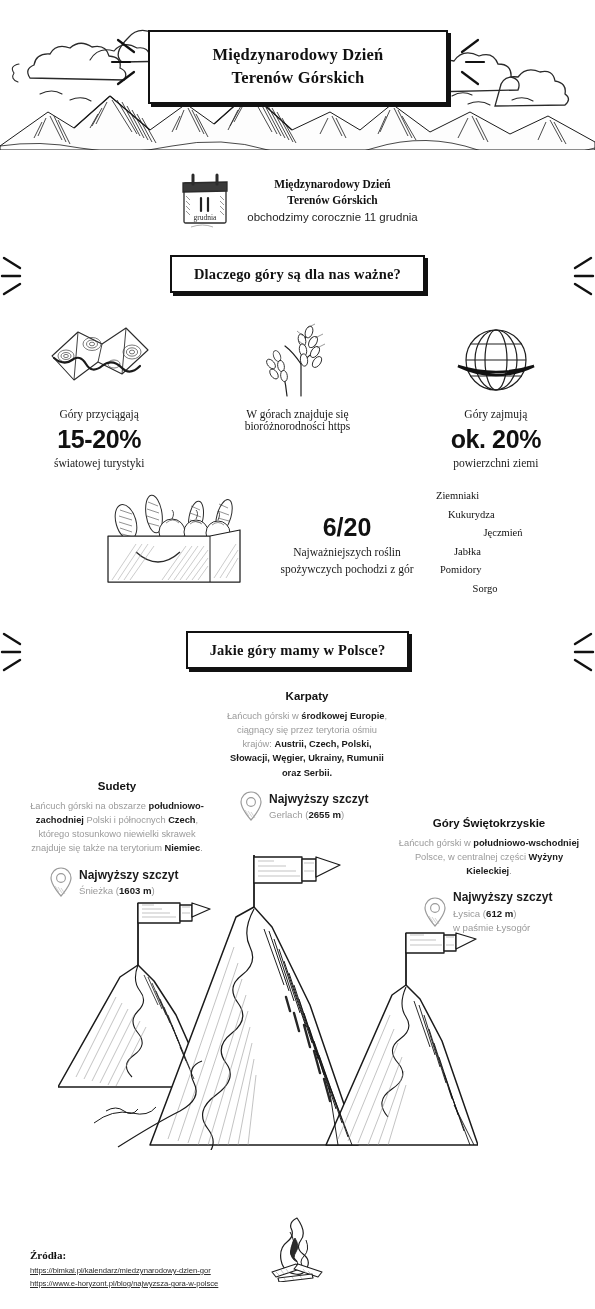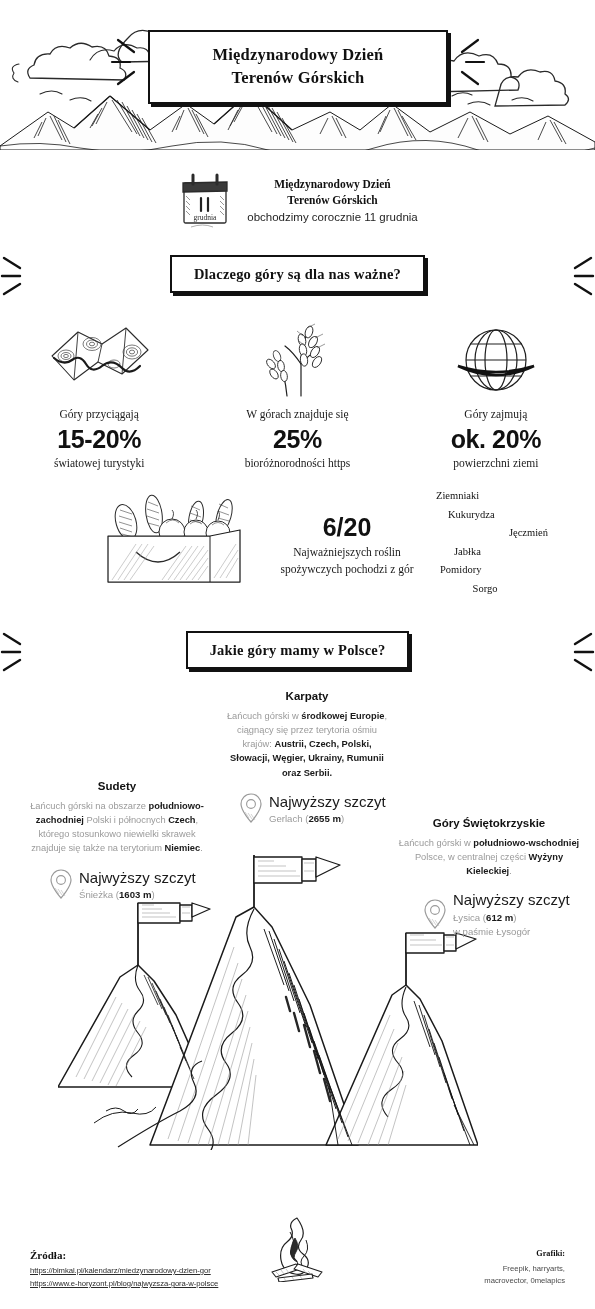--- a/index.html
+++ b/index.html
@@ -75,21 +75,21 @@
 
   
   .range{width:165px;}
   .range h3{
     margin:0 0 7px;font-size:11.5px;font-weight:bold;text-align:center;color:#111;
   }
   .range .body{font-size:9.3px;line-height:1.52;text-align:center;color:#9a9a9a;}
   .range .body b{color:#1a1a1a;font-weight:bold;text-align:center;}
   .peak{display:flex;align-items:center;gap:7px;margin-top:11px;}
   .peak .ptxt{font-size:9.6px;line-height:1.45;color:#9a9a9a;}
-  .peak .ptxt .t{font-weight:normal;color:#1a1a1a;font-size:15px;}
+  .peak .ptxt .t{font-weight:bold;color:#1a1a1a;font-size:12px;}
   .peak .ptxt b{color:#1a1a1a;}
   .r-karpaty{left:222px;top:690px;width:170px;}
   .r-karpaty .peak{justify-content:flex-start;padding-left:18px;}
   .r-sudety{left:22px;top:780px;width:190px;}
   .r-sudety .peak{justify-content:flex-start;padding-left:28px;}
   .r-swieto{left:398px;top:817px;width:182px;}
   .r-swieto .peak{justify-content:flex-start;padding-left:26px;}
   .r-swieto .body{text-align:center;}
 
   
@@ -260,21 +260,20 @@
             <ellipse cx="34" cy="44" rx="3.3" ry="5.6" transform="rotate(-10 34 44)"></ellipse>
             <ellipse cx="27" cy="52" rx="3.3" ry="5.6" transform="rotate(-36 27 52)"></ellipse>
             <ellipse cx="37" cy="54" rx="3.3" ry="5.6" transform="rotate(-8 37 54)"></ellipse>
           </g>
           <g stroke="#2b2b2b" stroke-width="0.6" fill="none" opacity="0.8">
             <path d="M60 6 L68 2 M56 14 L50 9 M68 16 L76 12 M58 24 L52 19 M70 26 L78 22"></path>
           </g>
         </svg>
       </div>
       <div class="lead">W górach znajduje się</div>
-      <div class="big">25%</div>
       <div class="sub">bioróżnorodności https</div>
     </div>
 
     <div class="stat">
       <div class="ico">
         <svg width="96" height="76" viewBox="0 0 96 76">
           <g fill="none" stroke="#1f1f1f" stroke-width="1.2">
             <circle cx="48" cy="38" r="30"></circle>
             <ellipse cx="48" cy="38" rx="11" ry="30"></ellipse>
             <ellipse cx="48" cy="38" rx="21" ry="30"></ellipse>
@@ -326,21 +325,21 @@
     <div class="big">6/20</div>
     <div class="sub">
       <div>Najważniejszych roślin</div>
       <div>spożywczych pochodzi z gór</div>
     </div>
   </div>
 
   <ul class="abs crops" style="margin:0;padding:0;">
     <li style="text-align:left;padding-left:18px;">Ziemniaki</li>
     <li style="text-align:left;padding-left:30px;">Kukurydza</li>
-    <li style="text-align:right;padding-left:40px;">Jęczmień</li>
+    <li style="text-align:center;padding-left:40px;">Jęczmień</li>
     <li style="text-align:left;padding-left:36px;">Jabłka</li>
     <li style="text-align:left;padding-left:22px;">Pomidory</li>
     <li style="text-align:center;padding-left:4px;">Sorgo</li>
   </ul>
 
   <div class="abs banner" style="top:628px;">
     <svg class="spark" viewBox="0 0 26 44">
       <g stroke="#111" stroke-width="2.4" stroke-linecap="round">
         <path d="M4 6 L20 16"></path>
           <path d="M2 24 L20 24"></path>
@@ -506,19 +505,14 @@
       </g>
     </svg>
   </div>
 
   <div class="abs src">
     <div class="h">Źródła:</div>
     <a href="#">https://bimkal.pl/kalendarz/miedzynarodowy-dzien-gor</a>
     <a href="#">https://www.e-horyzont.pl/blog/najwyzsza-gora-w-polsce</a>
   </div>
 
-  <div class="abs cred">
-    <div class="h">Grafiki:</div>
-    <div class="l">Freepik, harryarts,</div>
-    <div class="l">macrovector, 0melapics</div>
-  </div>
 
 </div>
 
 </body></html>

